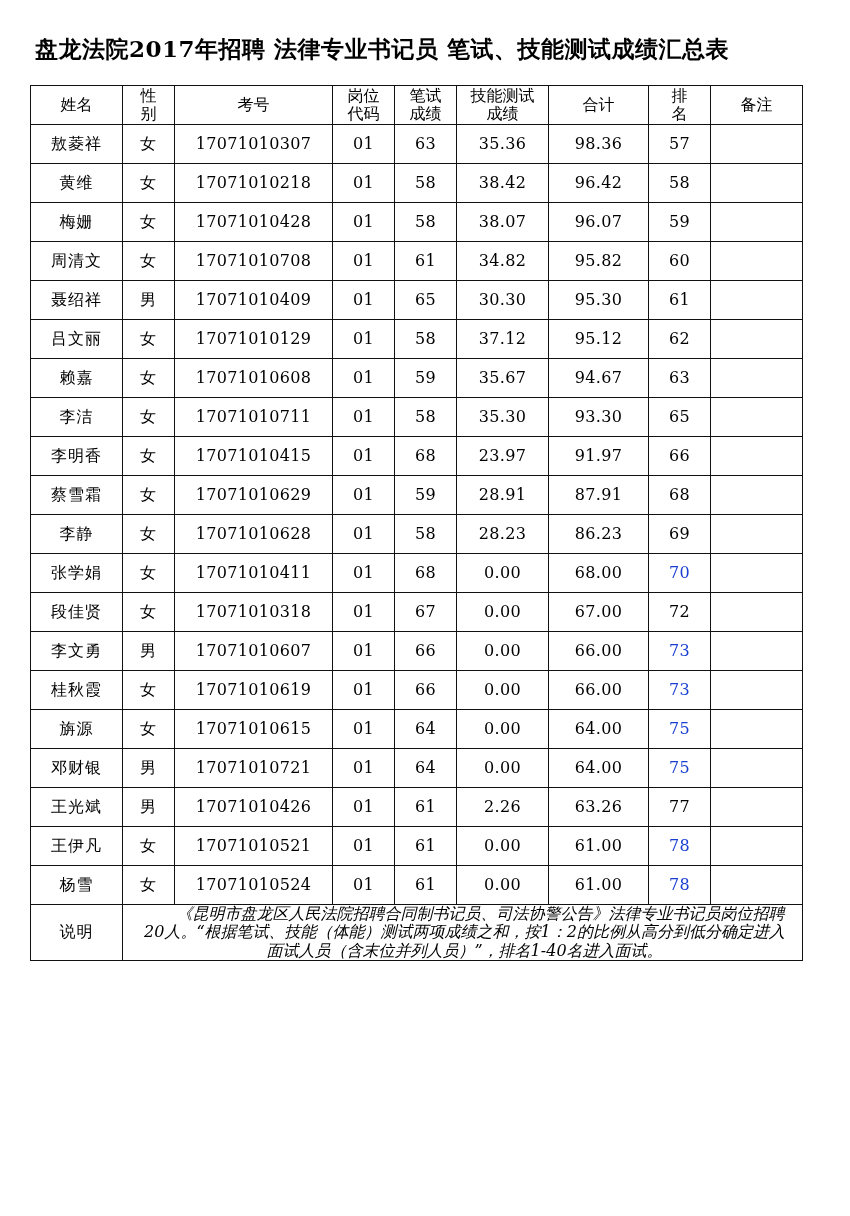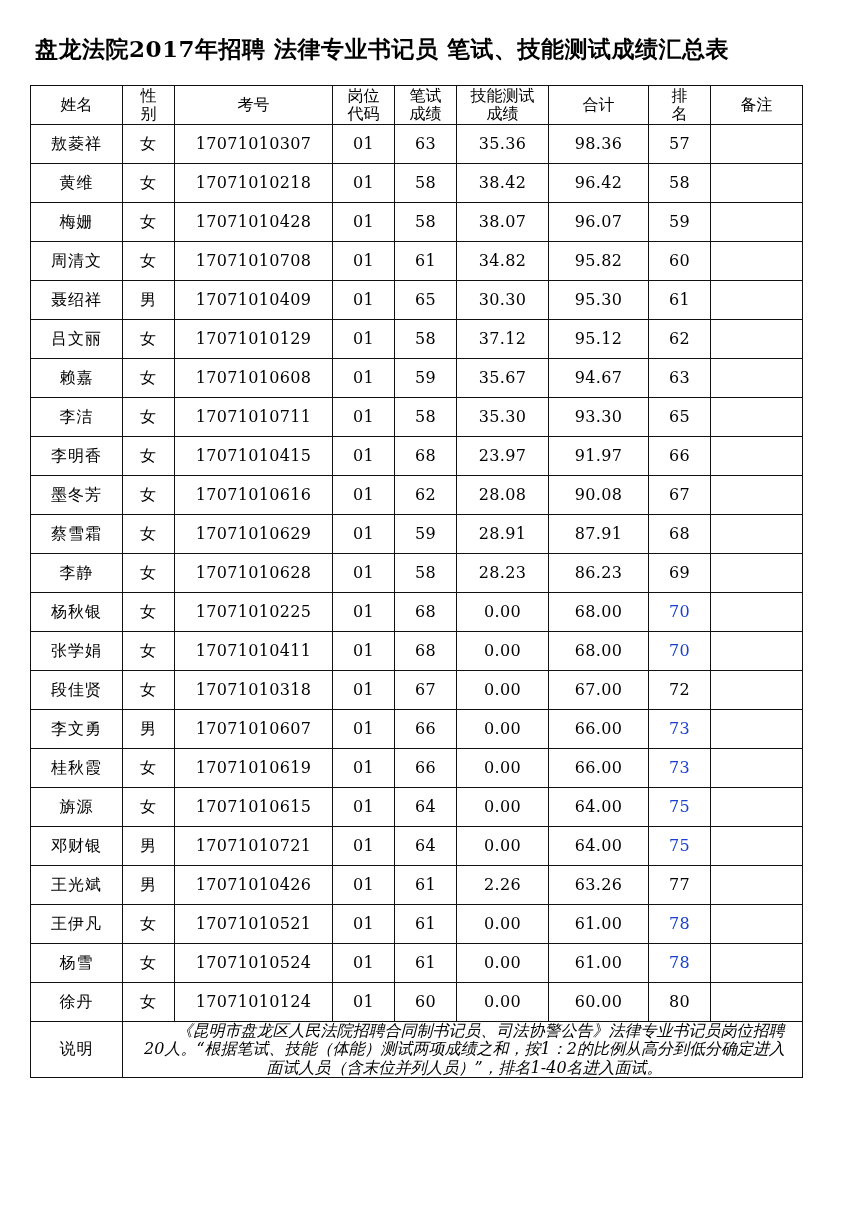--- a/index.html
+++ b/index.html
@@ -250,31 +250,20 @@
           <td class="name-cell">女</td>
           <td class="num-cell">17071010415</td>
           <td class="num-cell">01</td>
           <td class="num-cell">68</td>
           <td class="num-cell">23.97</td>
           <td class="num-cell">91.97</td>
           <td class="num-cell">66</td>
           <td></td>
         </tr>
         <tr>
-          <td class="name-cell">墨冬芳</td>
-          <td class="name-cell">女</td>
-          <td class="num-cell">17071010616</td>
-          <td class="num-cell">01</td>
-          <td class="num-cell">62</td>
-          <td class="num-cell">28.08</td>
-          <td class="num-cell">90.08</td>
-          <td class="num-cell">67</td>
-          <td></td>
-        </tr>
-        <tr>
           <td class="name-cell">蔡雪霜</td>
           <td class="name-cell">女</td>
           <td class="num-cell">17071010629</td>
           <td class="num-cell">01</td>
           <td class="num-cell">59</td>
           <td class="num-cell">28.91</td>
           <td class="num-cell">87.91</td>
           <td class="num-cell">68</td>
           <td></td>
         </tr>
@@ -283,31 +272,20 @@
           <td class="name-cell">女</td>
           <td class="num-cell">17071010628</td>
           <td class="num-cell">01</td>
           <td class="num-cell">58</td>
           <td class="num-cell">28.23</td>
           <td class="num-cell">86.23</td>
           <td class="num-cell">69</td>
           <td></td>
         </tr>
         <tr>
-          <td class="name-cell">杨秋银</td>
-          <td class="name-cell">女</td>
-          <td class="num-cell">17071010225</td>
-          <td class="num-cell">01</td>
-          <td class="num-cell">68</td>
-          <td class="num-cell">0.00</td>
-          <td class="num-cell">68.00</td>
-          <td class="num-cell rank-hl">70</td>
-          <td></td>
-        </tr>
-        <tr>
           <td class="name-cell">张学娟</td>
           <td class="name-cell">女</td>
           <td class="num-cell">17071010411</td>
           <td class="num-cell">01</td>
           <td class="num-cell">68</td>
           <td class="num-cell">0.00</td>
           <td class="num-cell">68.00</td>
           <td class="num-cell rank-hl">70</td>
           <td></td>
         </tr>
@@ -390,31 +368,20 @@
         </tr>
         <tr>
           <td class="name-cell">杨雪</td>
           <td class="name-cell">女</td>
           <td class="num-cell">17071010524</td>
           <td class="num-cell">01</td>
           <td class="num-cell">61</td>
           <td class="num-cell">0.00</td>
           <td class="num-cell">61.00</td>
           <td class="num-cell rank-hl">78</td>
-          <td></td>
-        </tr>
-        <tr>
-          <td class="name-cell">徐丹</td>
-          <td class="name-cell">女</td>
-          <td class="num-cell">17071010124</td>
-          <td class="num-cell">01</td>
-          <td class="num-cell">60</td>
-          <td class="num-cell">0.00</td>
-          <td class="num-cell">60.00</td>
-          <td class="num-cell">80</td>
           <td></td>
         </tr>
       </tbody>
     <tfoot>
       <tr class="note-row">
         <td class="note-label">说明</td>
         <td class="note-body" colspan="8">
           <p>《昆明市盘龙区人民法院招聘合同制书记员、司法协警公告》法律专业书记员岗位招聘20人。“根据笔试、技能（体能）测试两项成绩之和，按1：2的比例从高分到低分确定进入面试人员（含末位并列人员）”，排名1-40名进入面试。</p>
         </td>
       </tr>

